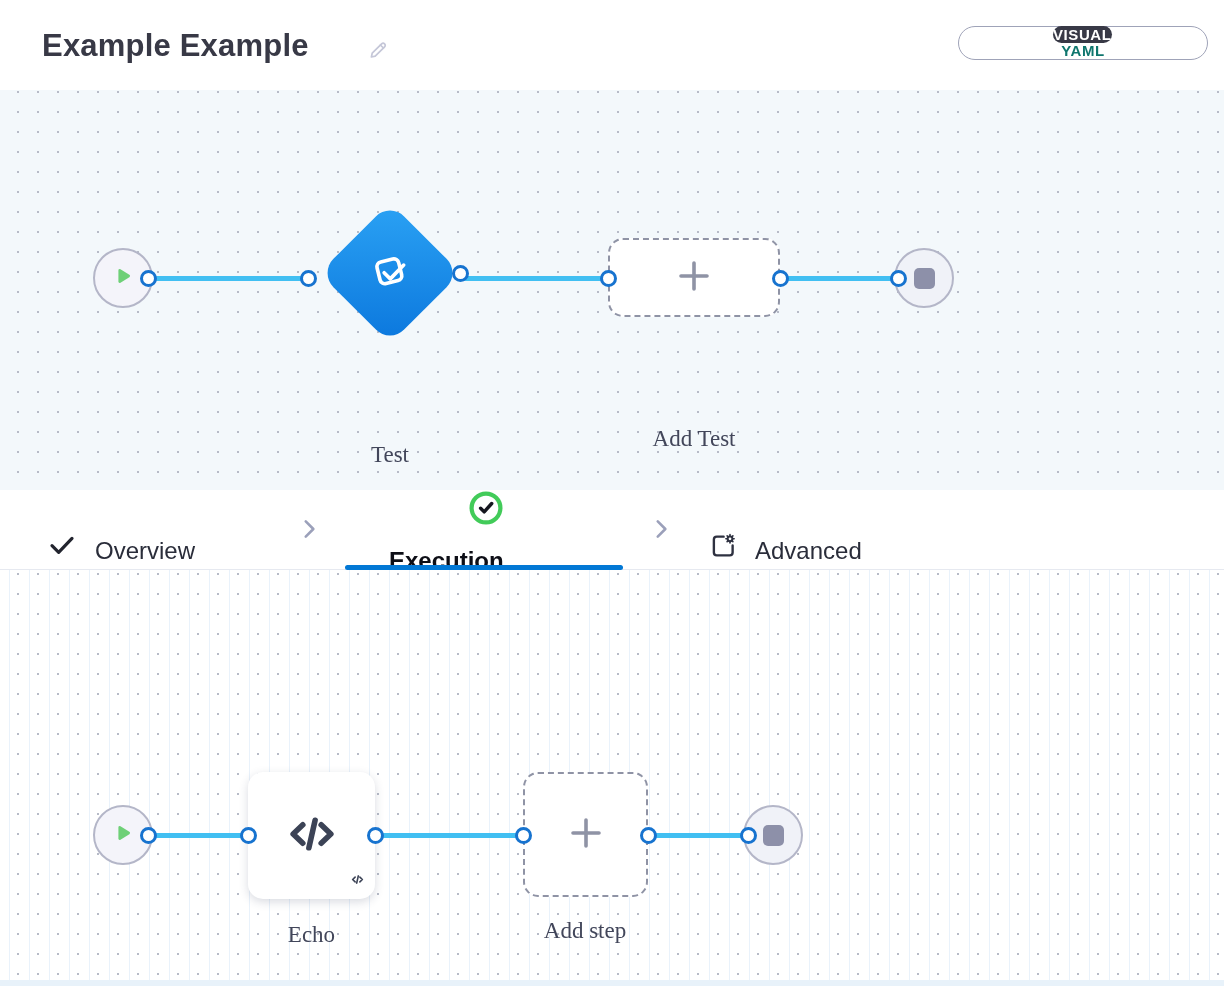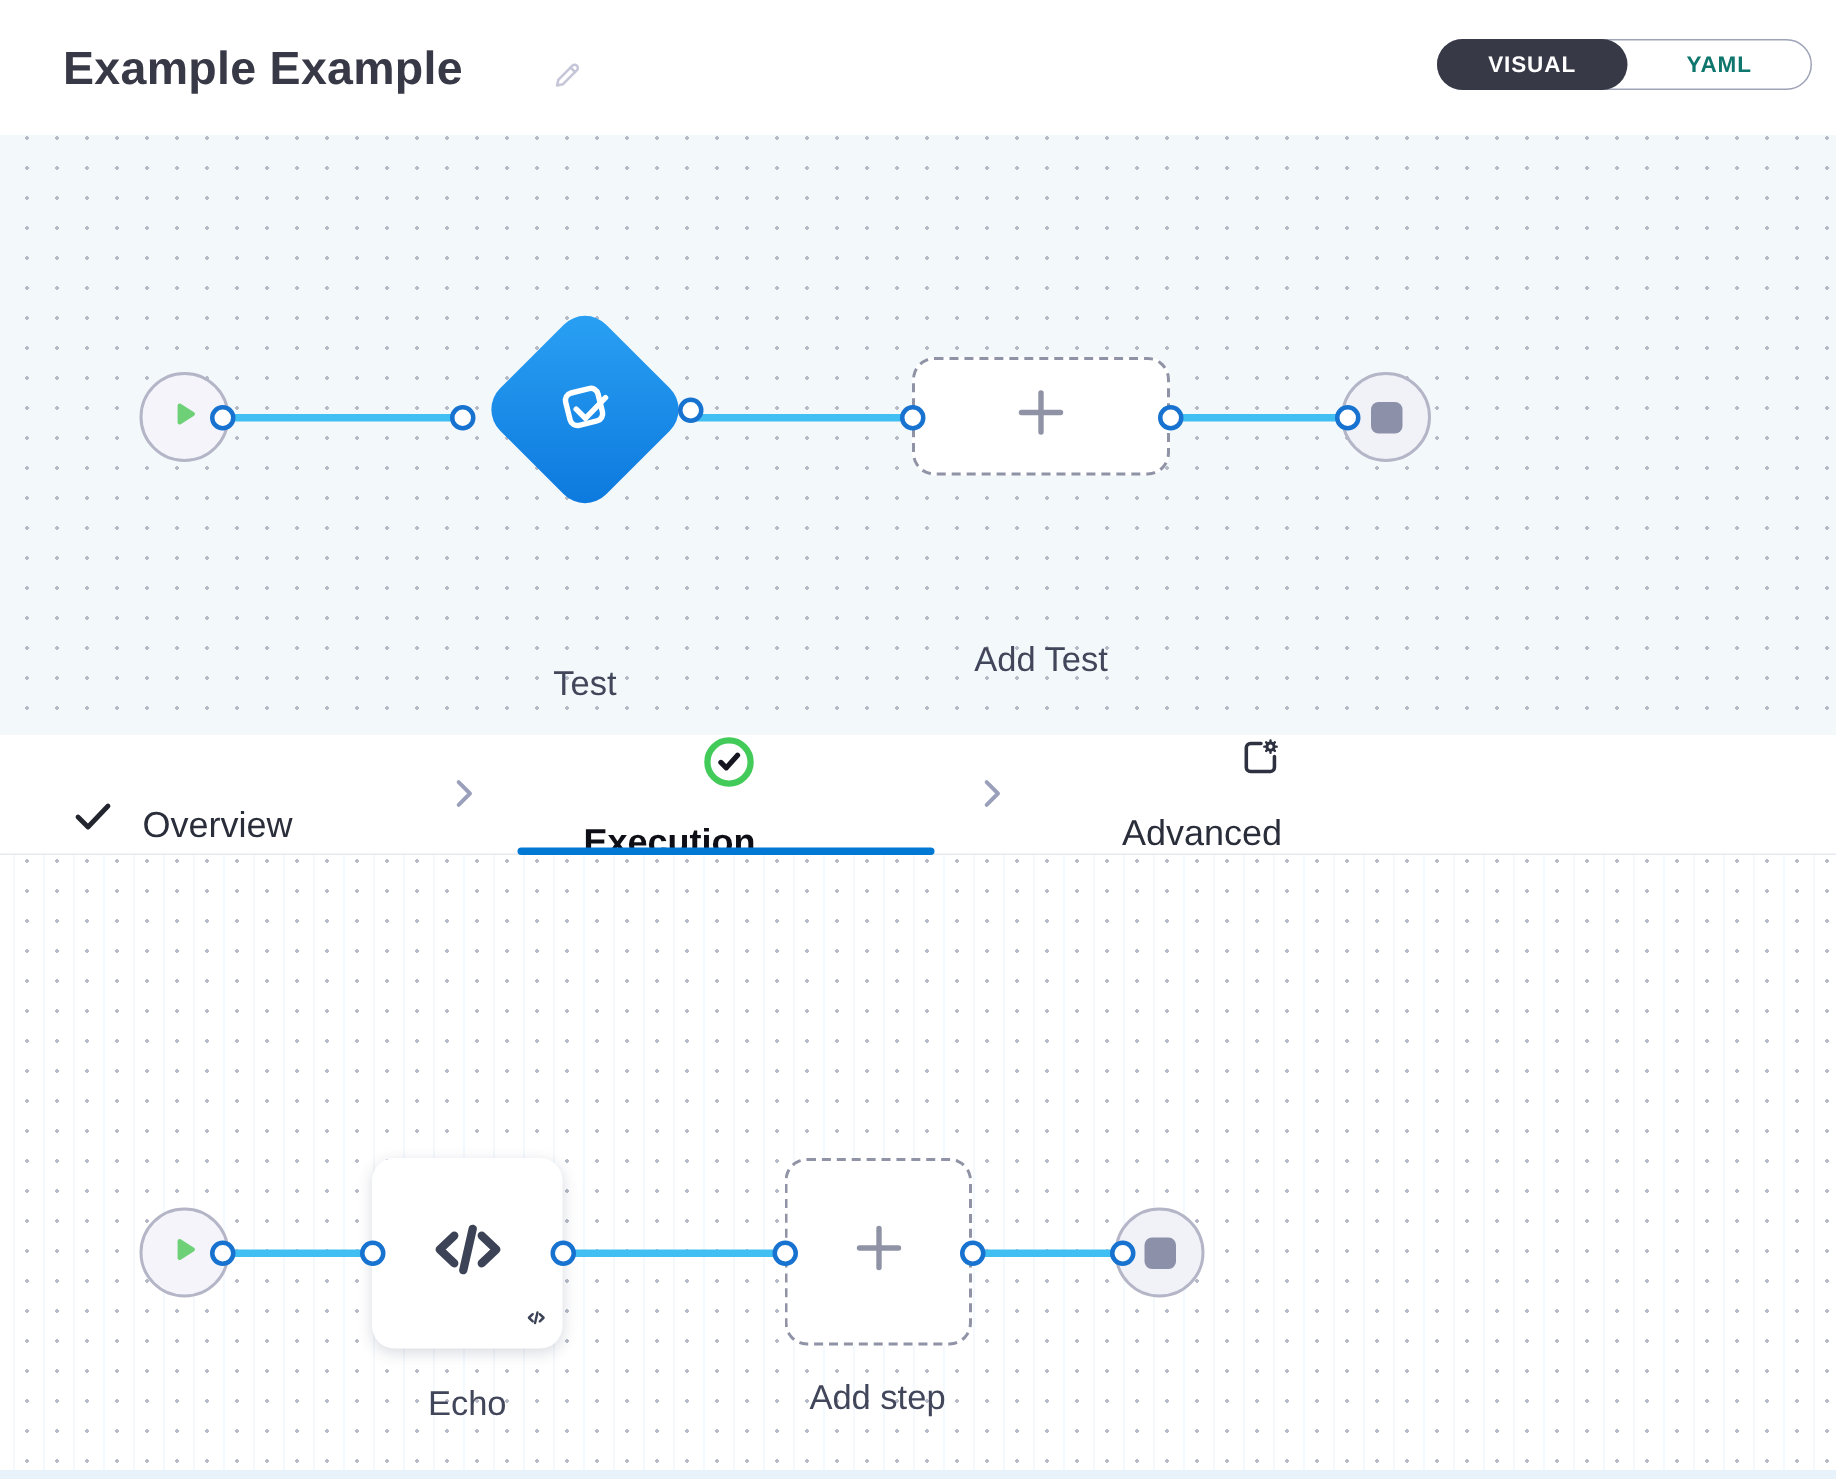--- a/index.html
+++ b/index.html
@@ -6,28 +6,28 @@
   html,body { width:1224px; height:986px; overflow:hidden;
     font-family:"Liberation Sans", sans-serif; background:#ffffff; }
 
   
   .header { position:relative; width:1224px; height:90px; background:#ffffff; }
   .page-title { position:absolute; left:42px; top:28px; font-size:31px; font-weight:700;
     color:#383946; letter-spacing:.2px; }
   .edit-icon { position:absolute; left:368px; top:38px; width:22px; height:22px; }
   .view-toggle { position:absolute; right:16px; top:26px; width:250px; height:34px;
     border:1.5px solid #9fa3b8; border-radius:18px; background:#ffffff;
-    display:flex; align-items:center; }
+    display:flex; align-items:center;flex-direction:column; }
   .toggle-seg { flex:1; height:47px; display:flex; align-items:center; justify-content:center;
     font-size:15px; font-weight:700; letter-spacing:.6px; color:#0f766e; cursor:pointer; }
   .toggle-seg.selected { background:#383946; color:#ffffff; border-radius:18px;
     margin:-1.5px 0 -1.5px -1.5px; height:34px; flex:1.05; }
 
   
-  .canvas { position:relative; width:1224px; }
+  .canvas { position:relative; width:1224px;font-family:Liberation Serif, serif; }
   .canvas-stage { height:400px; background-color:#f3f8fb;
     background-image:radial-gradient(circle, #b7bbc7 1.1px, transparent 1.3px);
     background-size:20px 20px; background-position:8px 12px; }
   .canvas-step { height:410px; background-color:#ffffff;
     background-image:
       radial-gradient(circle, #b7bbc7 1.1px, transparent 1.3px),
       repeating-linear-gradient(90deg, #e9f2fb 0 1px, transparent 1px 20px);
     background-size:20px 20px, 20px 20px; background-position:8px 14px, 9px 0; }
   .bottom-strip { width:1224px; height:6px; background:#e8f2fa; }
 
@@ -160,21 +160,21 @@
     </span>
     <span class="tab-label active">Execution</span>
   </div>
 
   <span class="tab-chevron" style="left:648px;">
     <svg width="26" height="26" viewBox="0 0 24 24" fill="none" stroke="#9ba0ba" stroke-width="2.4" stroke-linecap="round" stroke-linejoin="round">
       <path d="M9 5 l7 7 -7 7"></path>
     </svg>
   </span>
 
-  <div class="tab" style="left:748px;flex-direction:column;">
+  <div class="tab" style="left:708px;">
     <span>
       <svg width="30" height="30" viewBox="0 0 24 24" fill="none" stroke="#2e3140" stroke-width="1.9" stroke-linecap="round" stroke-linejoin="round">
         <path d="M12.5 4.5 H7 a2.3 2.3 0 0 0 -2.3 2.3 v10.4 A2.3 2.3 0 0 0 7 19.5 h10.4 a2.3 2.3 0 0 0 2.3 -2.3 V11.5"></path>
         <circle cx="17.6" cy="6.2" r="1.9" stroke-width="1.6"></circle>
         <path d="M17.6 2.9 v1.1 M17.6 8.4 v1.1 M14.3 6.2 h1.1 M19.8 6.2 h1.1 M15.3 3.9 l.8 .8 M19.1 7.7 l.8 .8 M19.9 3.9 l-.8 .8 M16.1 7.7 l-.8 .8" stroke-width="1.3"></path>
       </svg>
     </span>
     <span class="tab-label">Advanced</span>
   </div>
 

